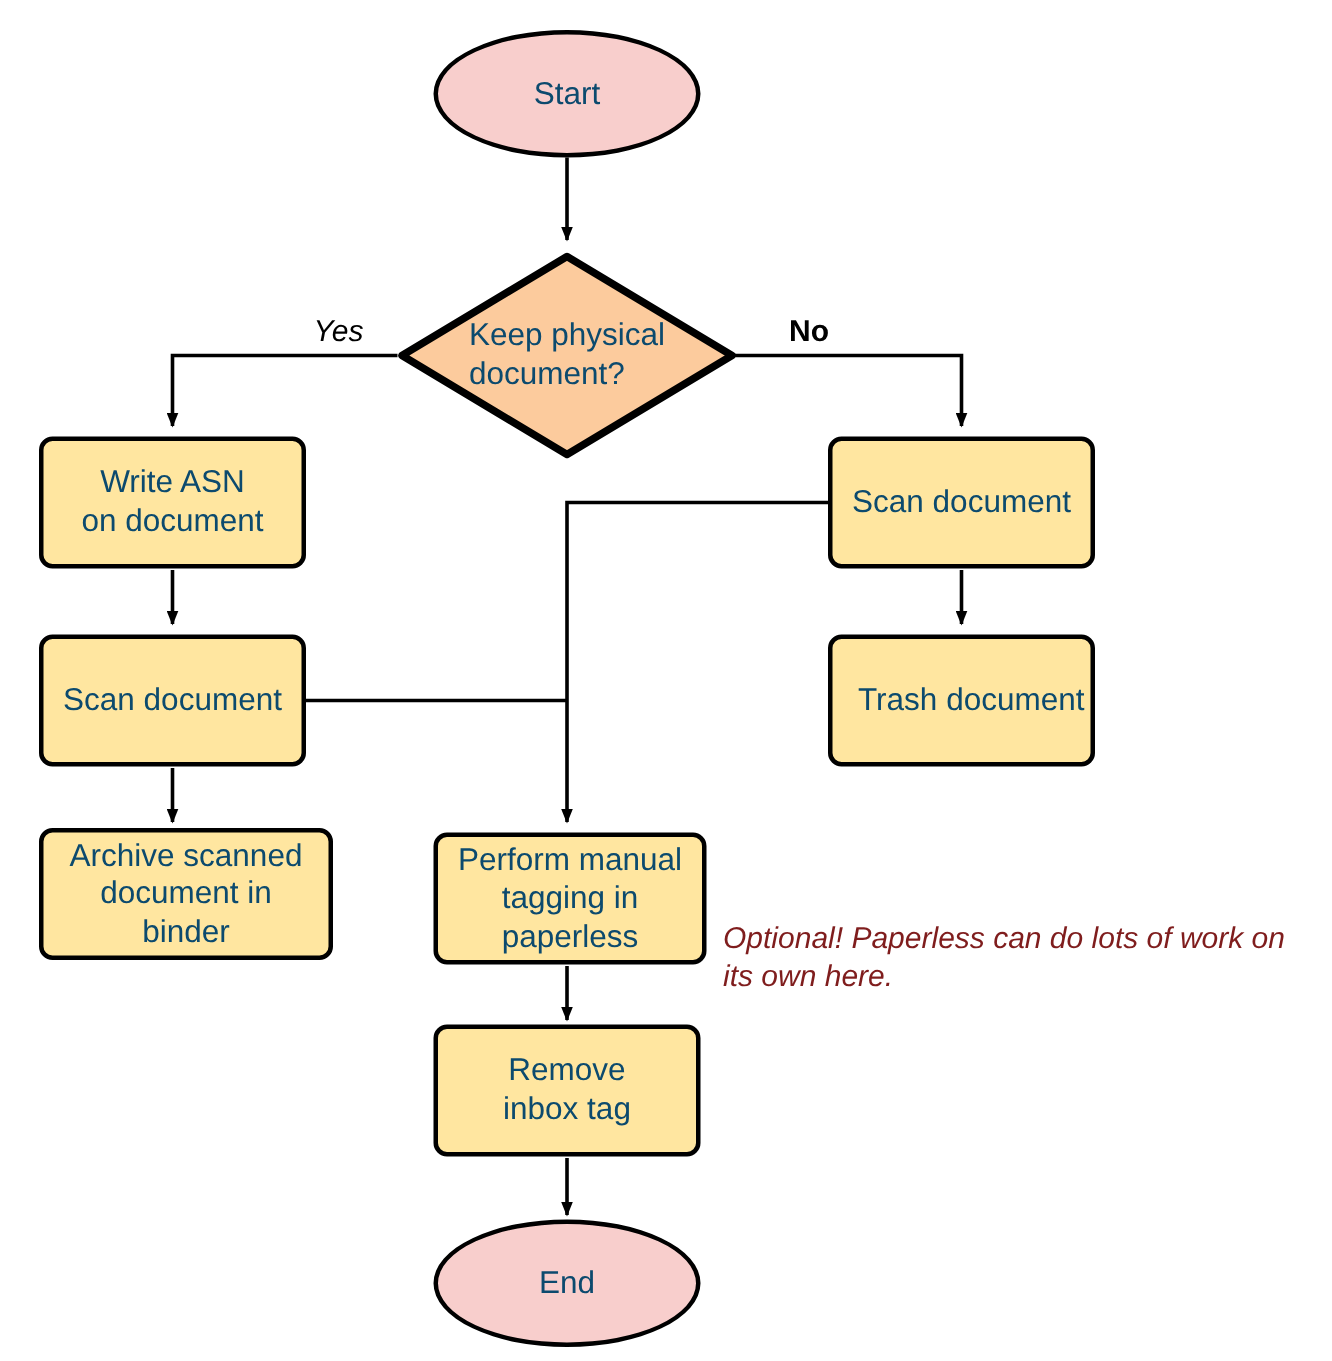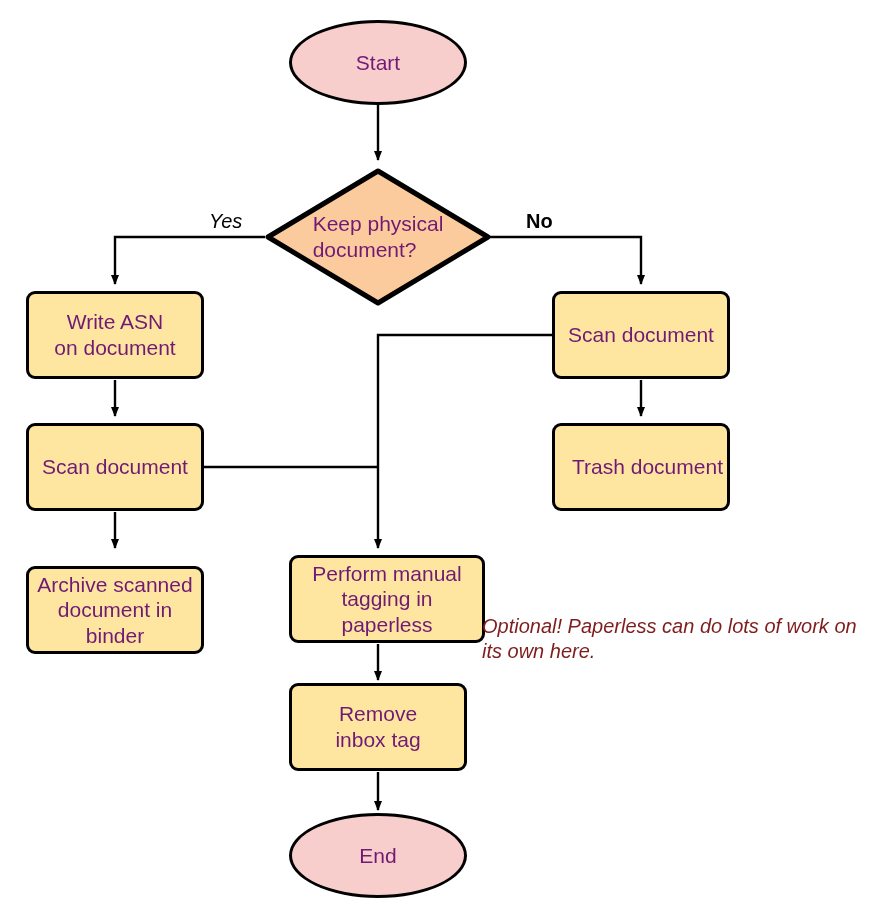--- a/index.html
+++ b/index.html
@@ -27,21 +27,21 @@
     width: 888px;
     height: 907px;
   }
   .node {
     position: absolute;
     box-sizing: border-box;
     display: flex;
     align-items: center;
     justify-content: center;
     text-align: center;
-    color: #701a75;
+    color: #0c4a6e;
     font-size: 21px;
     line-height: 1.22;
     white-space: pre-line;
   }
   .node-terminal {
     border: 3px solid #000000;
     border-radius: 50%;
     background: #f8cecc;
   }
   .node-process {
@@ -137,35 +137,35 @@
 
   <div class="node node-process" style="left:26px; top:291px; width:178px; height:88px;">
     <span>Write ASN
 on document</span>
   </div>
 
   <div class="node node-process" style="left:26px; top:423px; width:178px; height:88px;">
     <span>Scan document</span>
   </div>
 
-  <div class="node node-process" style="left:26px; top:566px; width:178px; height:88px;">
+  <div class="node node-process" style="left:26px; top:552px; width:196px; height:88px;">
     <span>Archive scanned
 document in
 binder</span>
   </div>
 
   <div class="node node-process" style="left:552px; top:291px; width:178px; height:88px;">
     <span>Scan document</span>
   </div>
 
   <div class="node node-process" style="left:552px; top:423px; width:178px; height:88px;padding-left:13px;">
     <span>Trash document</span>
   </div>
 
-  <div class="node node-process" style="left:289px; top:555px; width:196px; height:88px;">
+  <div class="node node-process" style="left:289px; top:555px; width:182px; height:88px;">
     <span>Perform manual
 tagging in
 paperless</span>
   </div>
 
   <div class="node node-process" style="left:289px; top:683px; width:178px; height:88px;">
     <span>Remove
 inbox tag</span>
   </div>
 

